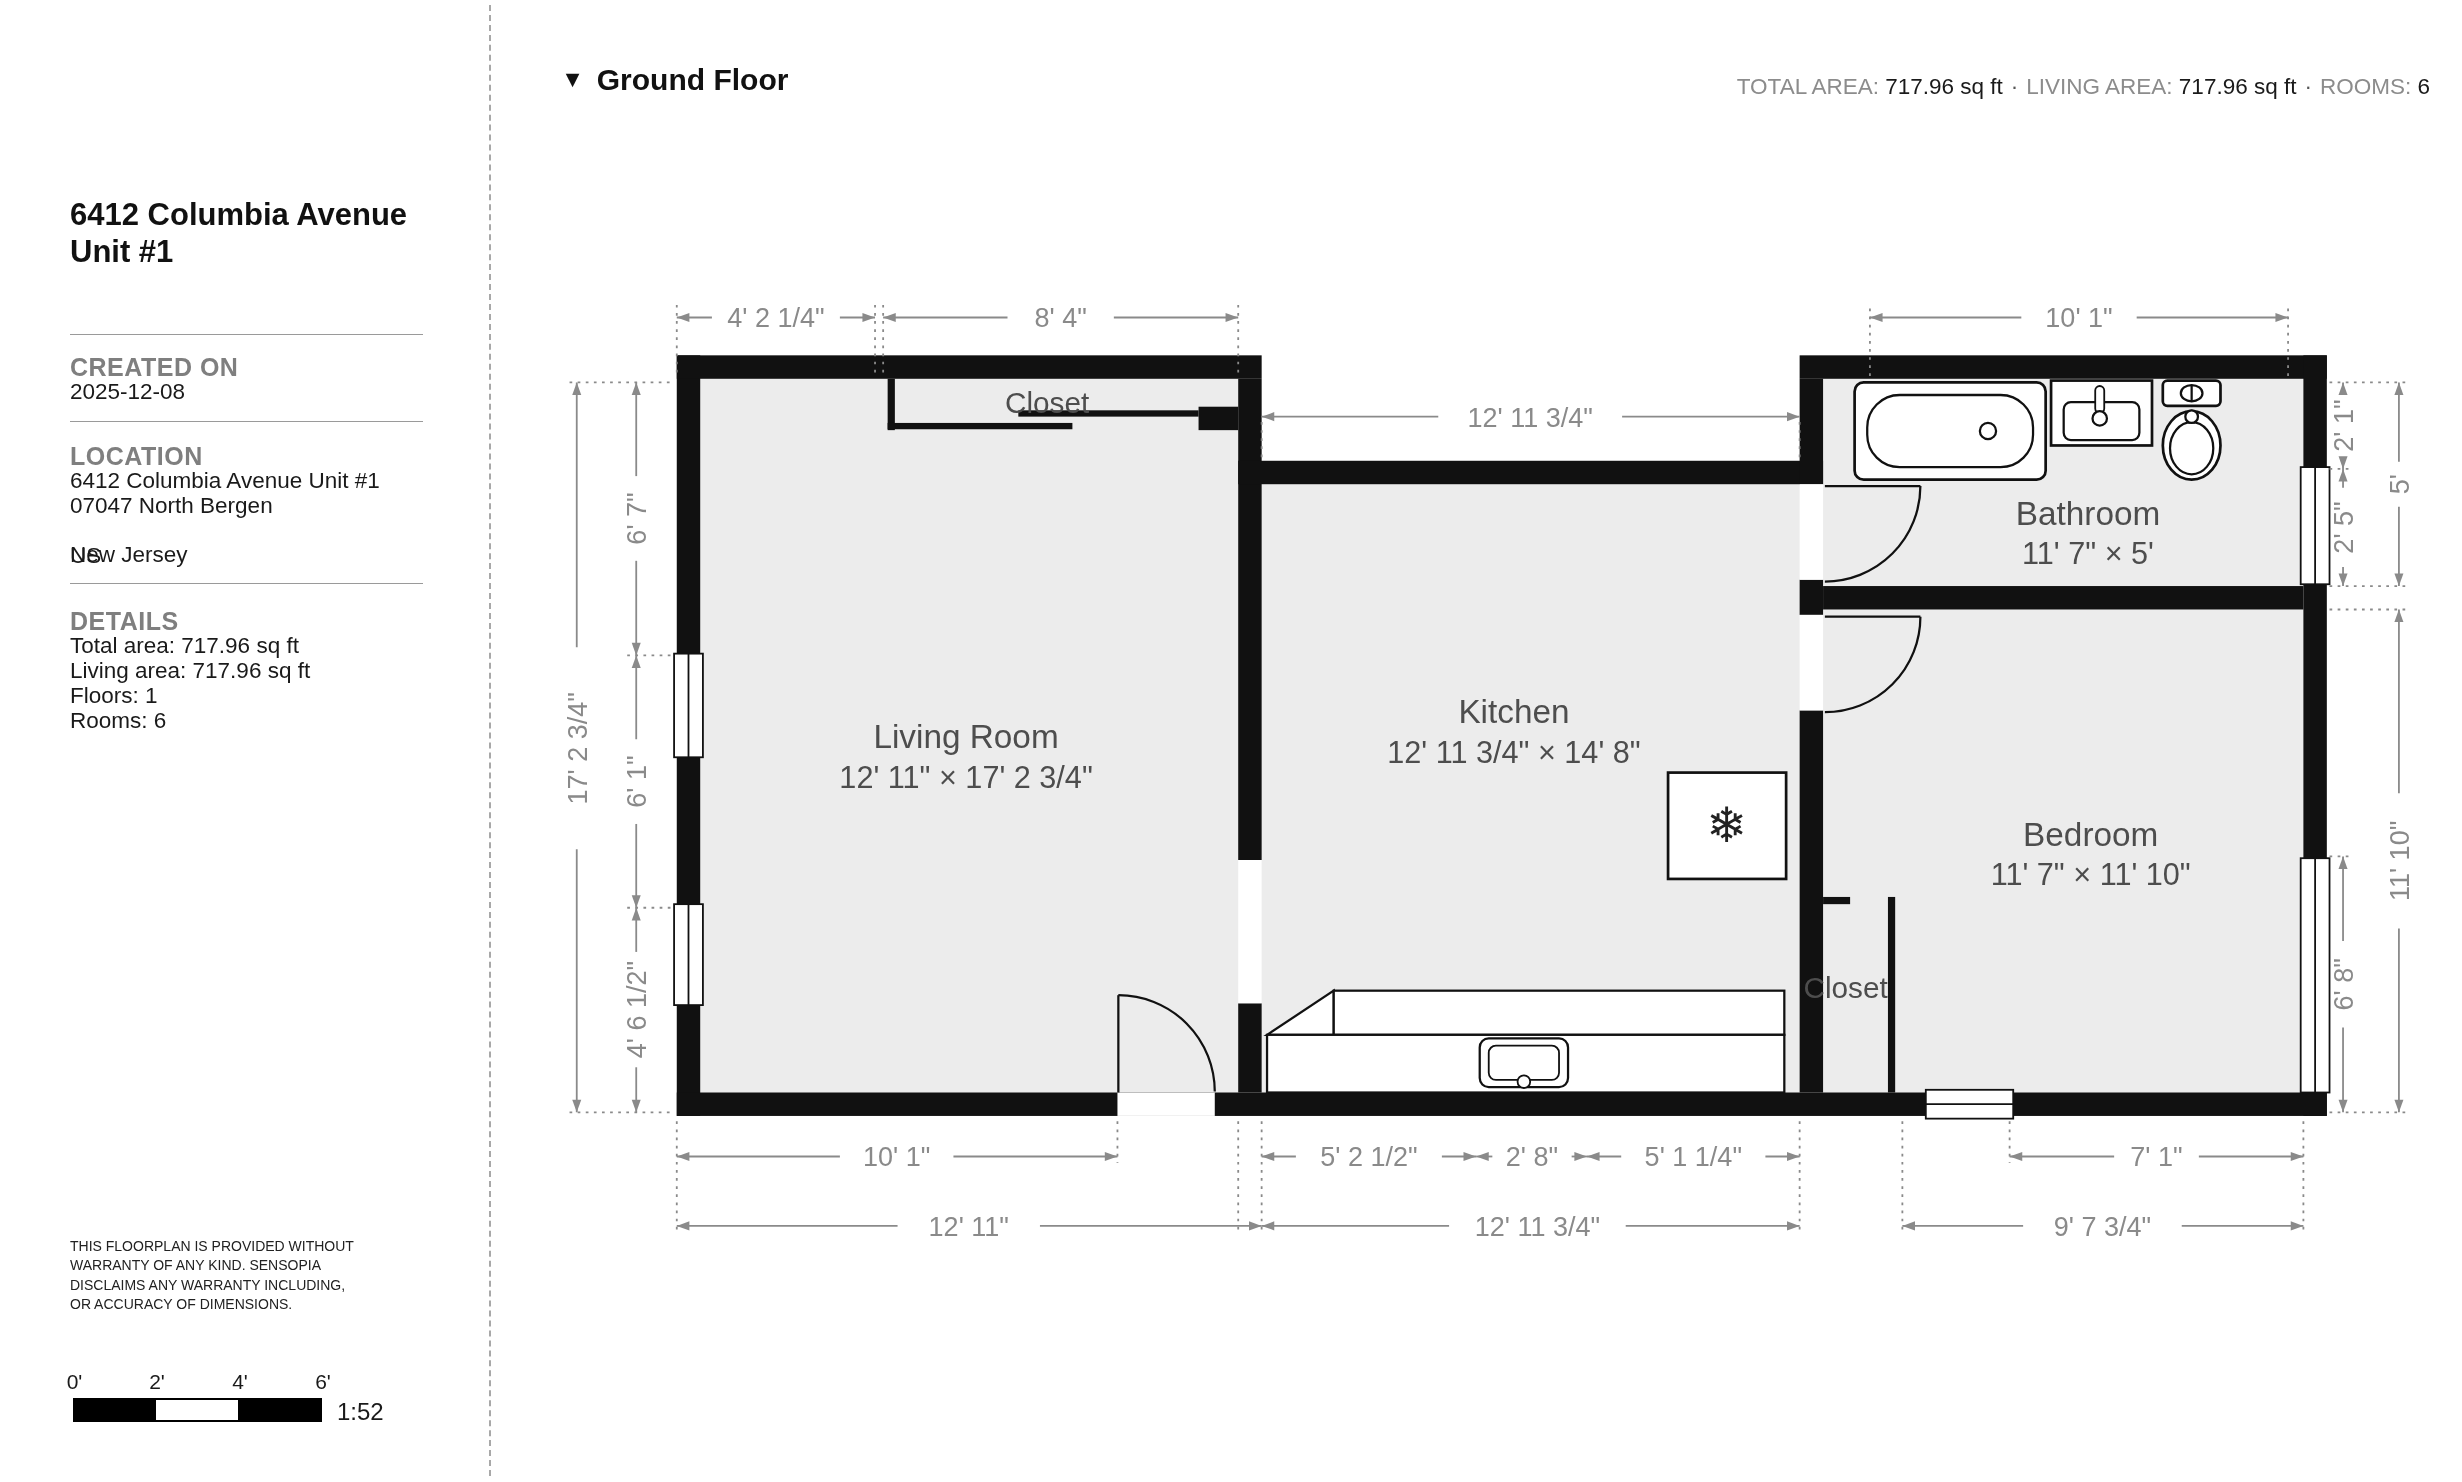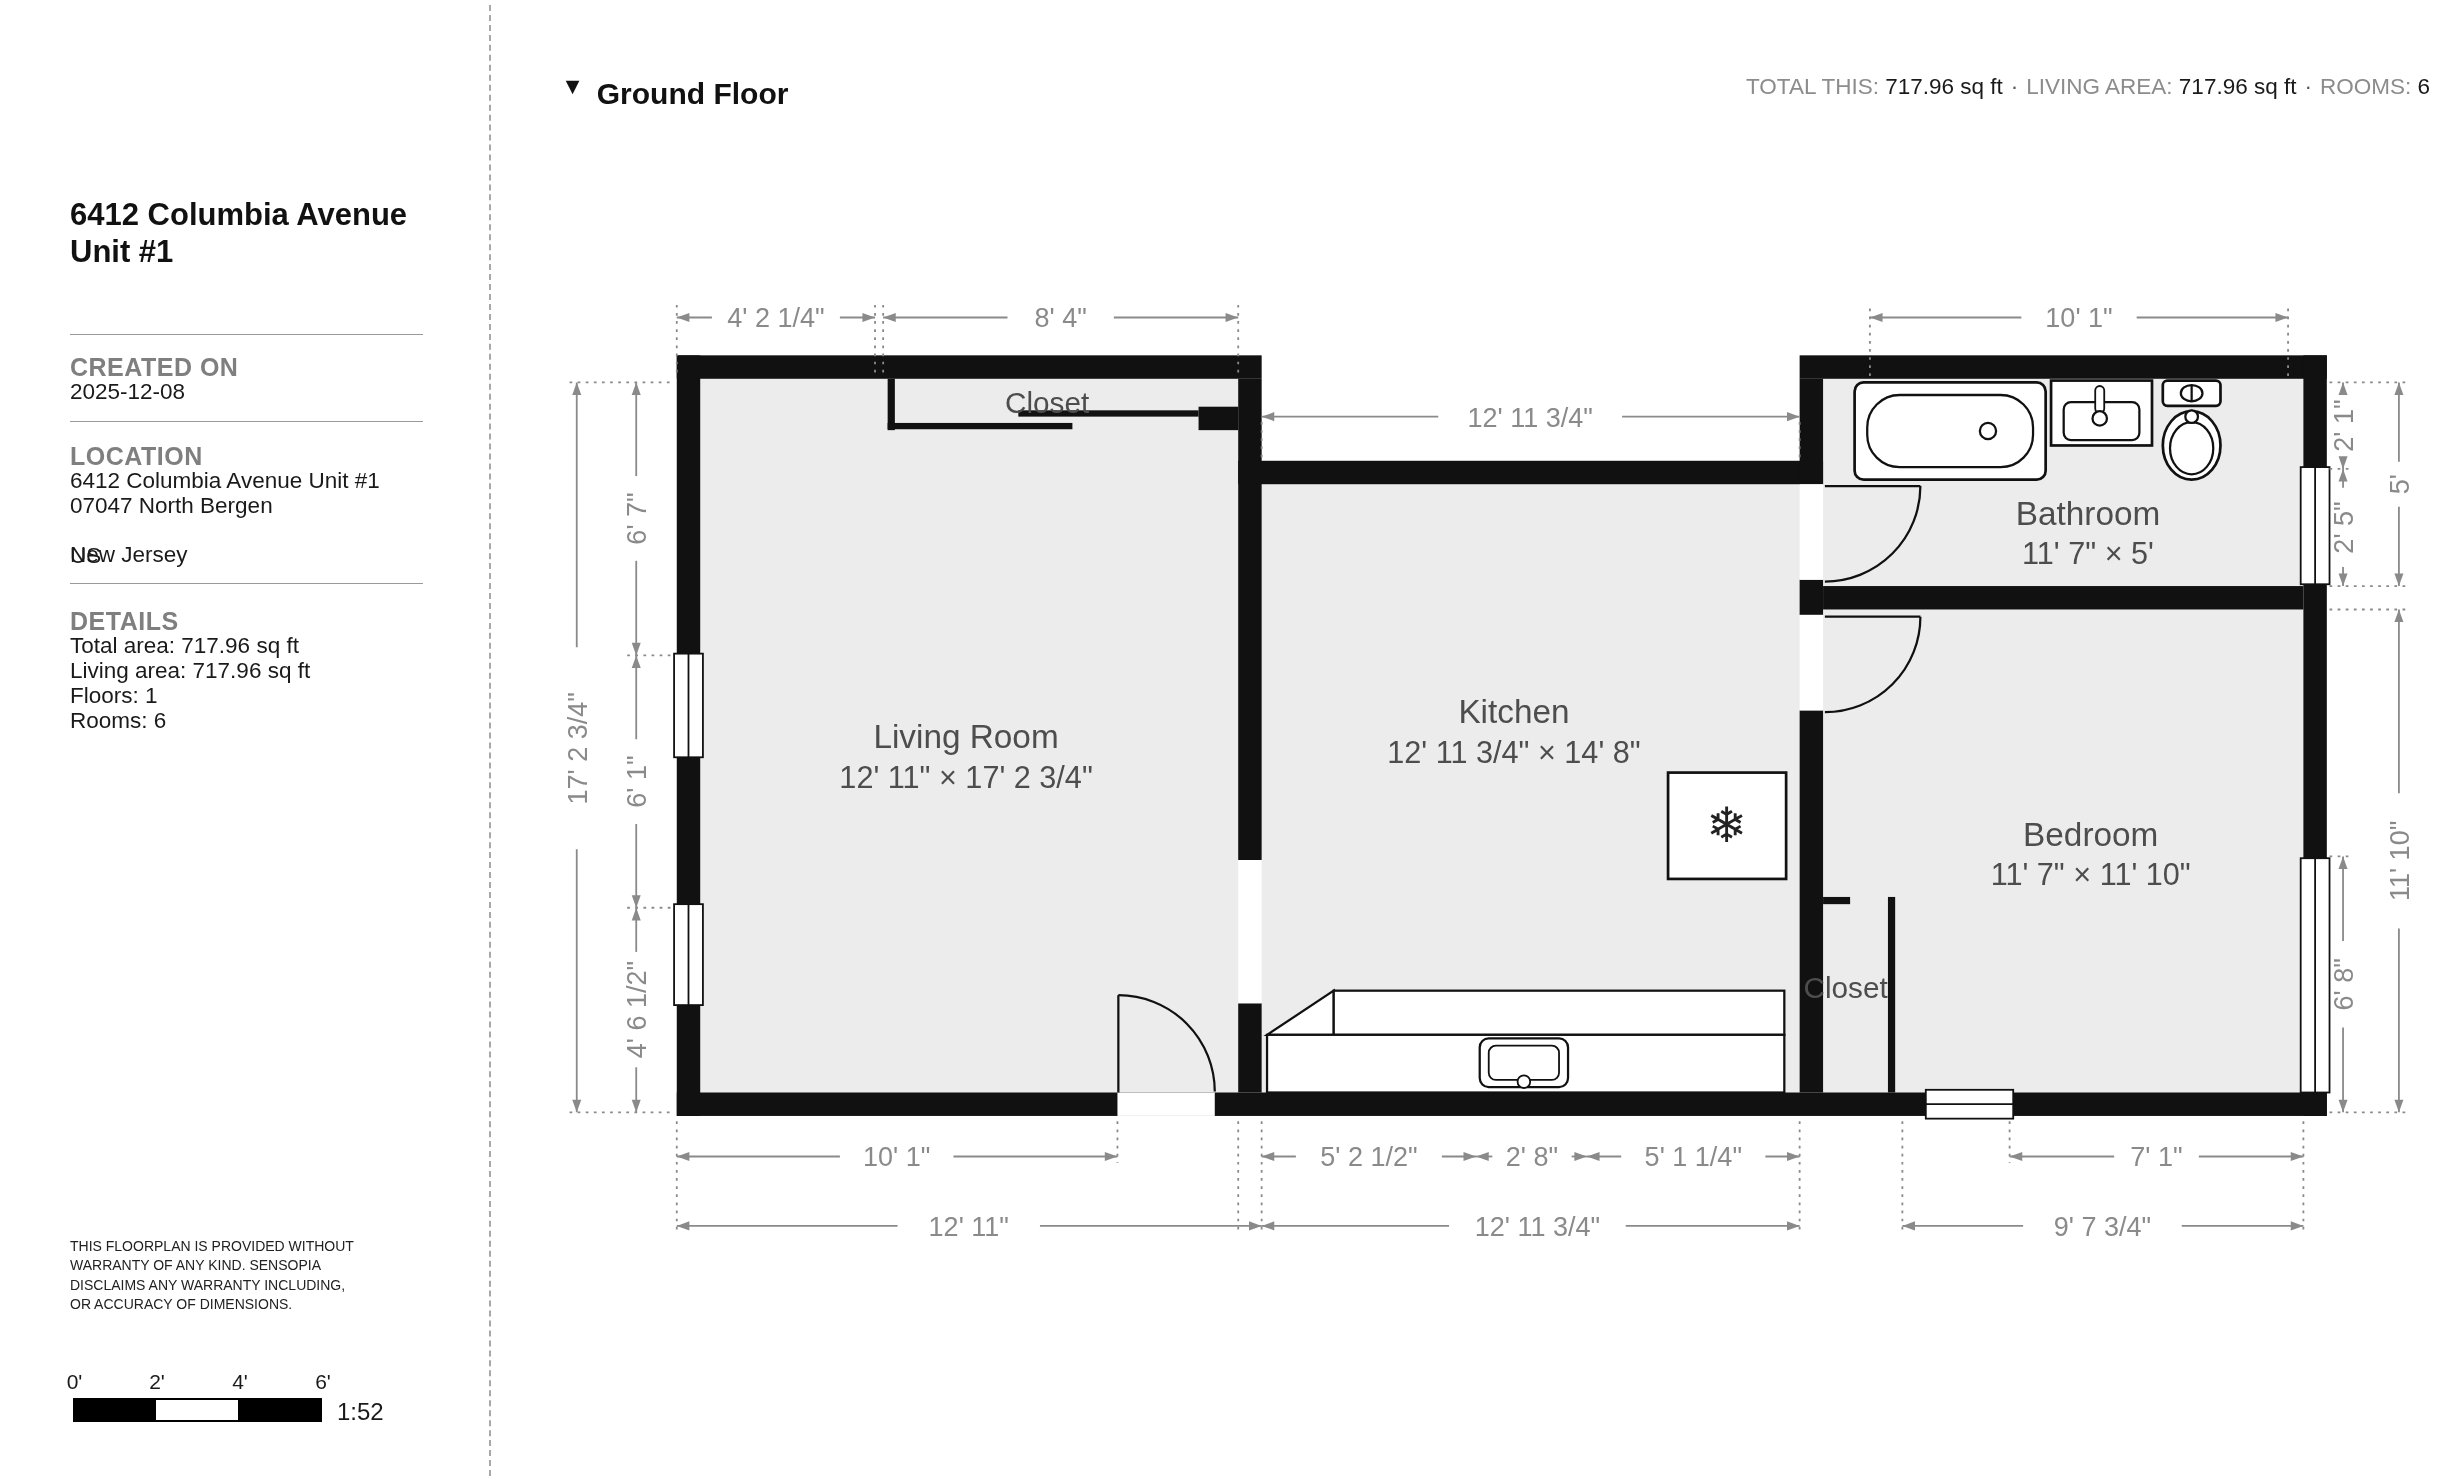--- a/index.html
+++ b/index.html
@@ -15,21 +15,21 @@
   .sec-text{position:absolute;left:0;font-size:22.5px;color:#1a1a1a;line-height:25px;}
   .disclaimer{position:absolute;left:0;top:1237px;width:397px;font-size:14px;line-height:19.4px;color:#222;}
   .scale-tick{position:absolute;top:1370px;font-size:21px;color:#1a1a1a;transform:translateX(-50%);}
   .scale-bar{position:absolute;left:2.7px;top:1398px;width:249px;height:24px;border:2.7px solid #000;box-sizing:border-box;display:flex;}
   .scale-bar .seg{flex:1;}
   .scale-ratio{position:absolute;left:267px;top:1398px;font-size:24px;color:#1a1a1a;}
   .separator-dashed{position:absolute;left:489px;top:5.4px;height:1471px;width:0;border-left:2.7px dashed #a8a8a8;}
   
   .floor-title{position:absolute;left:561px;top:63px;display:flex;align-items:center;gap:12.6px;}
   .floor-title .tri{font-size:23.4px;color:#111;line-height:1;}
-  .floor-title .txt{font-size:30px;font-weight:bold;color:#111;margin-top:14px;}
+  .floor-title .txt{font-size:30px;font-weight:bold;color:#111;}
   .stats{position:absolute;top:74px;right:32px;font-size:22.5px;color:#1a1a1a;white-space:nowrap;}
   .stats .lbl{color:#8c8c8c;}
   .stats .sep{color:#555;margin:0 8px;}
   
   .plan-svg{position:absolute;left:0;top:0;}
   .plan-svg text{font-family:"Liberation Sans", sans-serif;}
   .dim-text{fill:#8a8a8a;font-size:30px;}
   .room-name{fill:#4d4d4d;font-size:37px;}
   .room-size{fill:#4d4d4d;font-size:34px;}
   .closet-label{fill:#4d4d4d;font-size:33px;}
@@ -84,21 +84,21 @@
 </div>
 
 <div class="separator-dashed"></div>
 
 <div class="floor-title">
   <span class="tri">▼</span>
   <span class="txt">Ground Floor</span>
 </div>
 
 <div class="stats">
-  <span class="lbl">TOTAL THIS:</span>
+  <span class="lbl">TOTAL AREA:</span>
   <span>717.96 sq ft</span><span class="sep">·</span><span class="lbl">LIVING AREA:</span>
   <span>717.96 sq ft</span><span class="sep">·</span><span class="lbl">ROOMS:</span>
   <span>6</span>
 </div>
 
 <svg class="plan-svg" width="2462" height="1483" viewBox="0 0 2732 1645">
   <defs>
     <marker id="arr" markerWidth="16" markerHeight="12" refX="15" refY="6" orient="auto" markerUnits="userSpaceOnUse">
       <path d="M1,1 L15,6 L1,11 Z" fill="#8a8a8a"></path>
     </marker>

